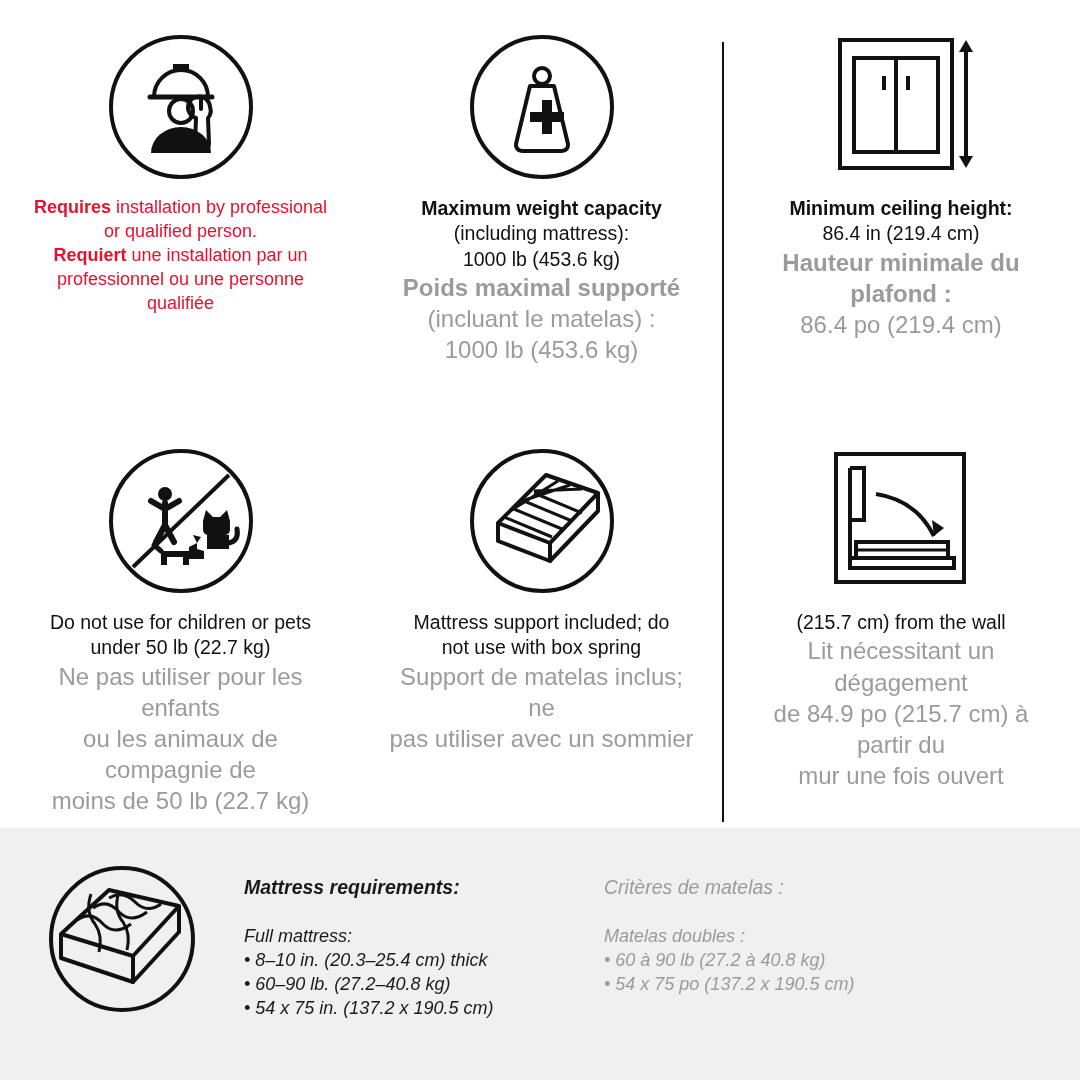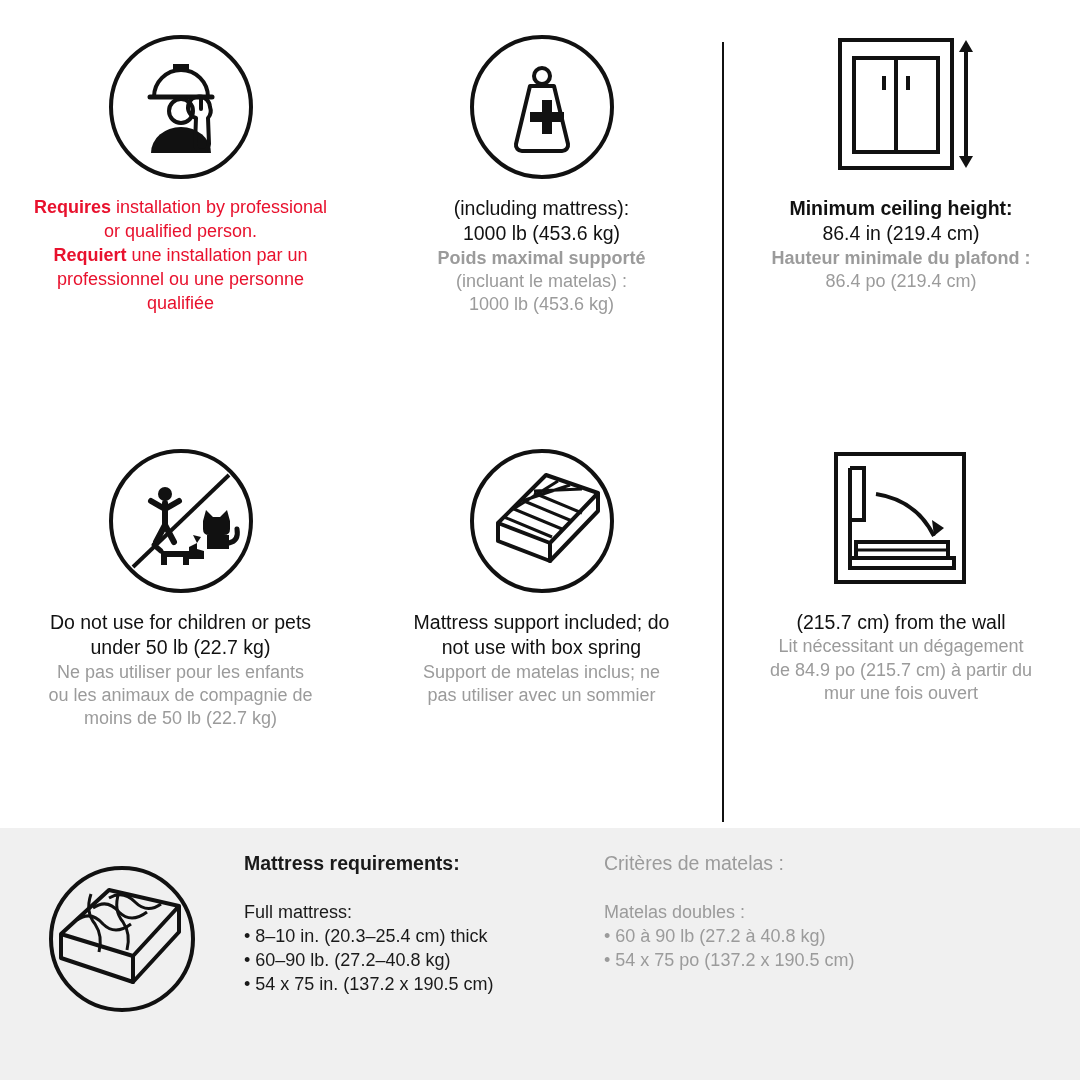--- a/index.html
+++ b/index.html
@@ -56,21 +56,21 @@
     padding: 0 26px;
     line-height: 1.30;
   }
   .cap-en {
     font-size: 19.5px;
     font-weight: 700;
     color: #111;
   }
   .cap-en.regular { font-weight: 400; }
   .cap-fr {
-    font-size: 18px;
+    font-size: 24px;
     color: #9b9b9b;
     font-weight: 400;
   }
   .cap-fr b { font-weight: 700; }
   .red { color: #e8112d; font-weight: 400; }
   .red b { color: #e8112d; font-weight: 700; }
 
   
   .cell-installer .caption { font-size: 18px; line-height: 1.33; }
 
@@ -82,21 +82,22 @@
     background: #f0f0f0;
     display: flex;
     align-items: flex-start;
   }
   .band-icon {
     width: 244px;
     display: flex; align-items: center; justify-content: center;
     padding-top: 36px;
   }
   .band-col {
-    padding-top: 24px;
+    padding-top: 48px;
+    font-style: italic;
   }
   .band-col.en { width: 360px; }
   .band-col.fr { width: 460px; }
   .band-title {
     font-size: 19.5px;
     font-weight: 700;
     margin-bottom: 26px;
   }
   .band-title.fr { color: #9b9b9b; font-weight: 400; }
   .band-line {
@@ -147,20 +148,21 @@
         <div class="icon-wrap">
           <svg width="148" height="148" viewBox="0 0 148 148">
             <circle cx="74" cy="74" r="70" fill="none" stroke="#111" stroke-width="4"></circle>
             <circle cx="74" cy="43" r="8" fill="none" stroke="#111" stroke-width="4"></circle>
             <path d="M62 53 h24 l14 58 a6 6 0 0 1 -6 7 h-40 a6 6 0 0 1 -6 -7 z" fill="none" stroke="#111" stroke-width="4" stroke-linejoin="round"></path>
             <path d="M68 84 h12 v-12 h-12 z" fill="none" stroke="none"></path>
             <path d="M67 83 h-12 v10 h12 v12 h10 v-12 h12 v-10 h-12 v-12 h-10 z" fill="#111" transform="translate(7,-4)"></path>
           </svg>
         </div>
         <div class="caption">
+          <div class="cap-en">Maximum weight capacity</div>
           <div class="cap-en regular">(including mattress):</div>
           <div class="cap-en regular">1000 lb (453.6 kg)</div>
           <div class="cap-fr"><b>Poids maximal supporté</b></div>
           <div class="cap-fr">(incluant le matelas) :</div>
           <div class="cap-fr">1000 lb (453.6 kg)</div>
         </div>
       </div>
 
       <div class="cell">
         <div class="icon-wrap">

